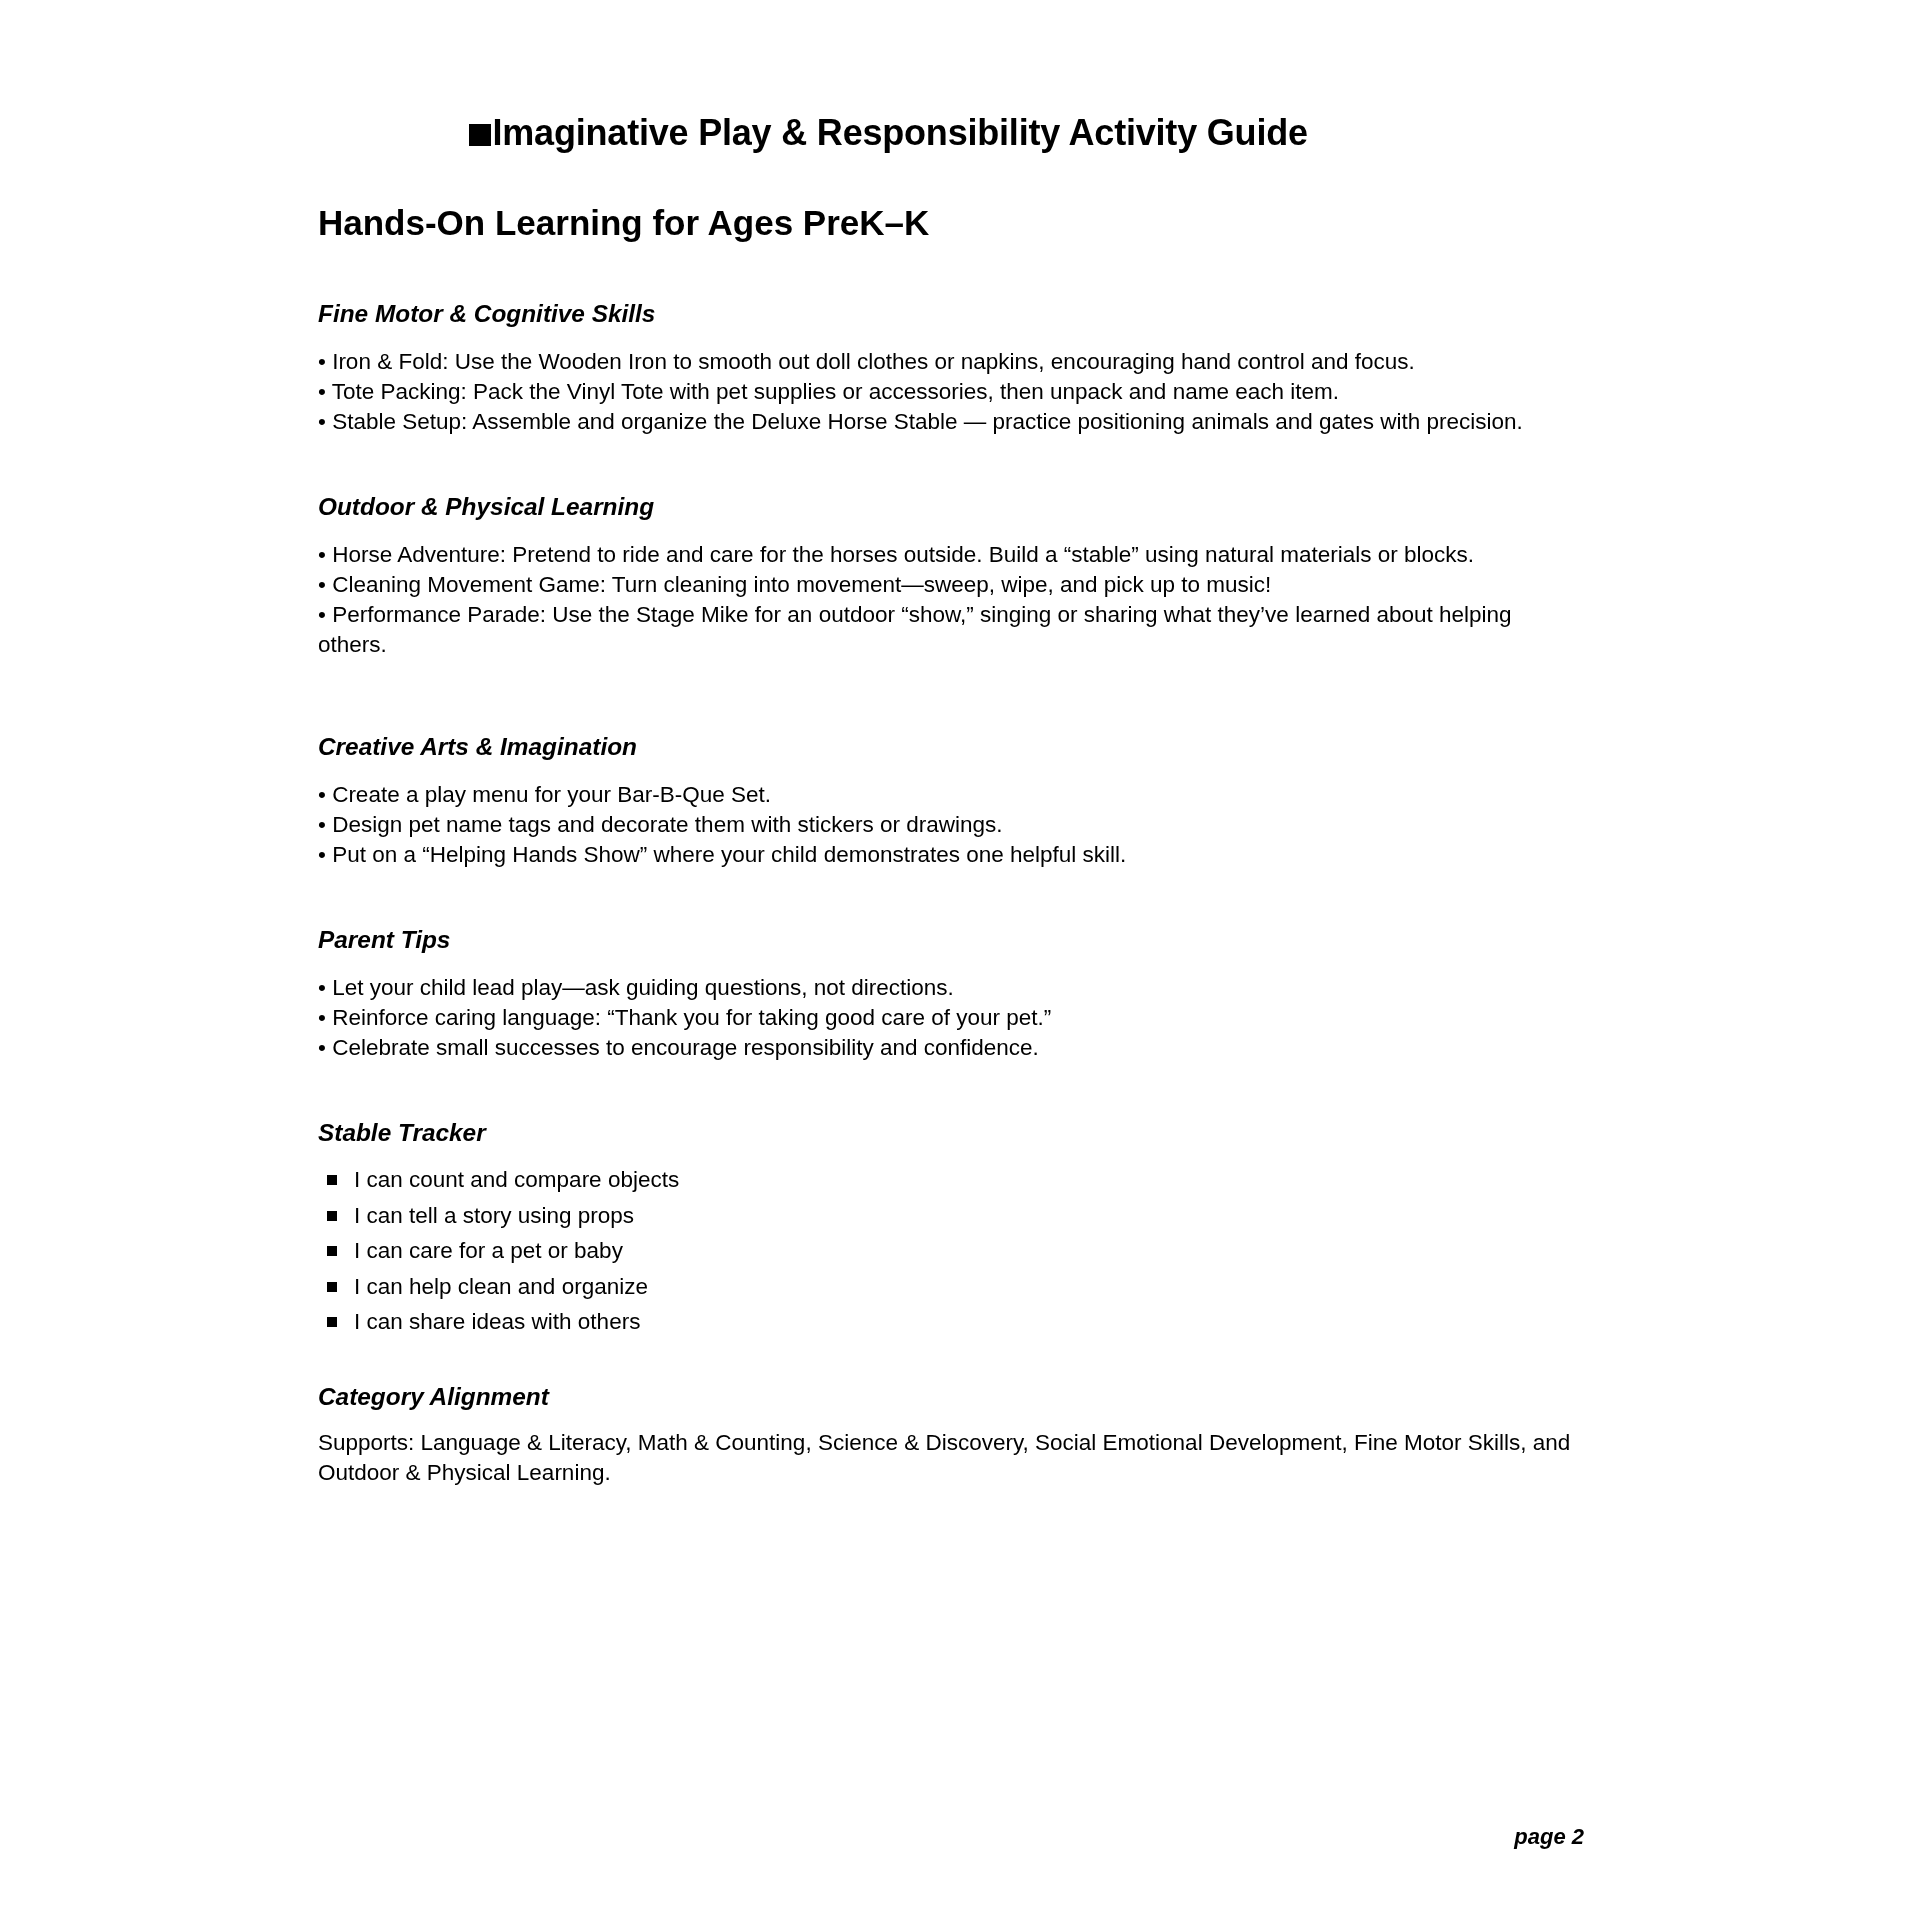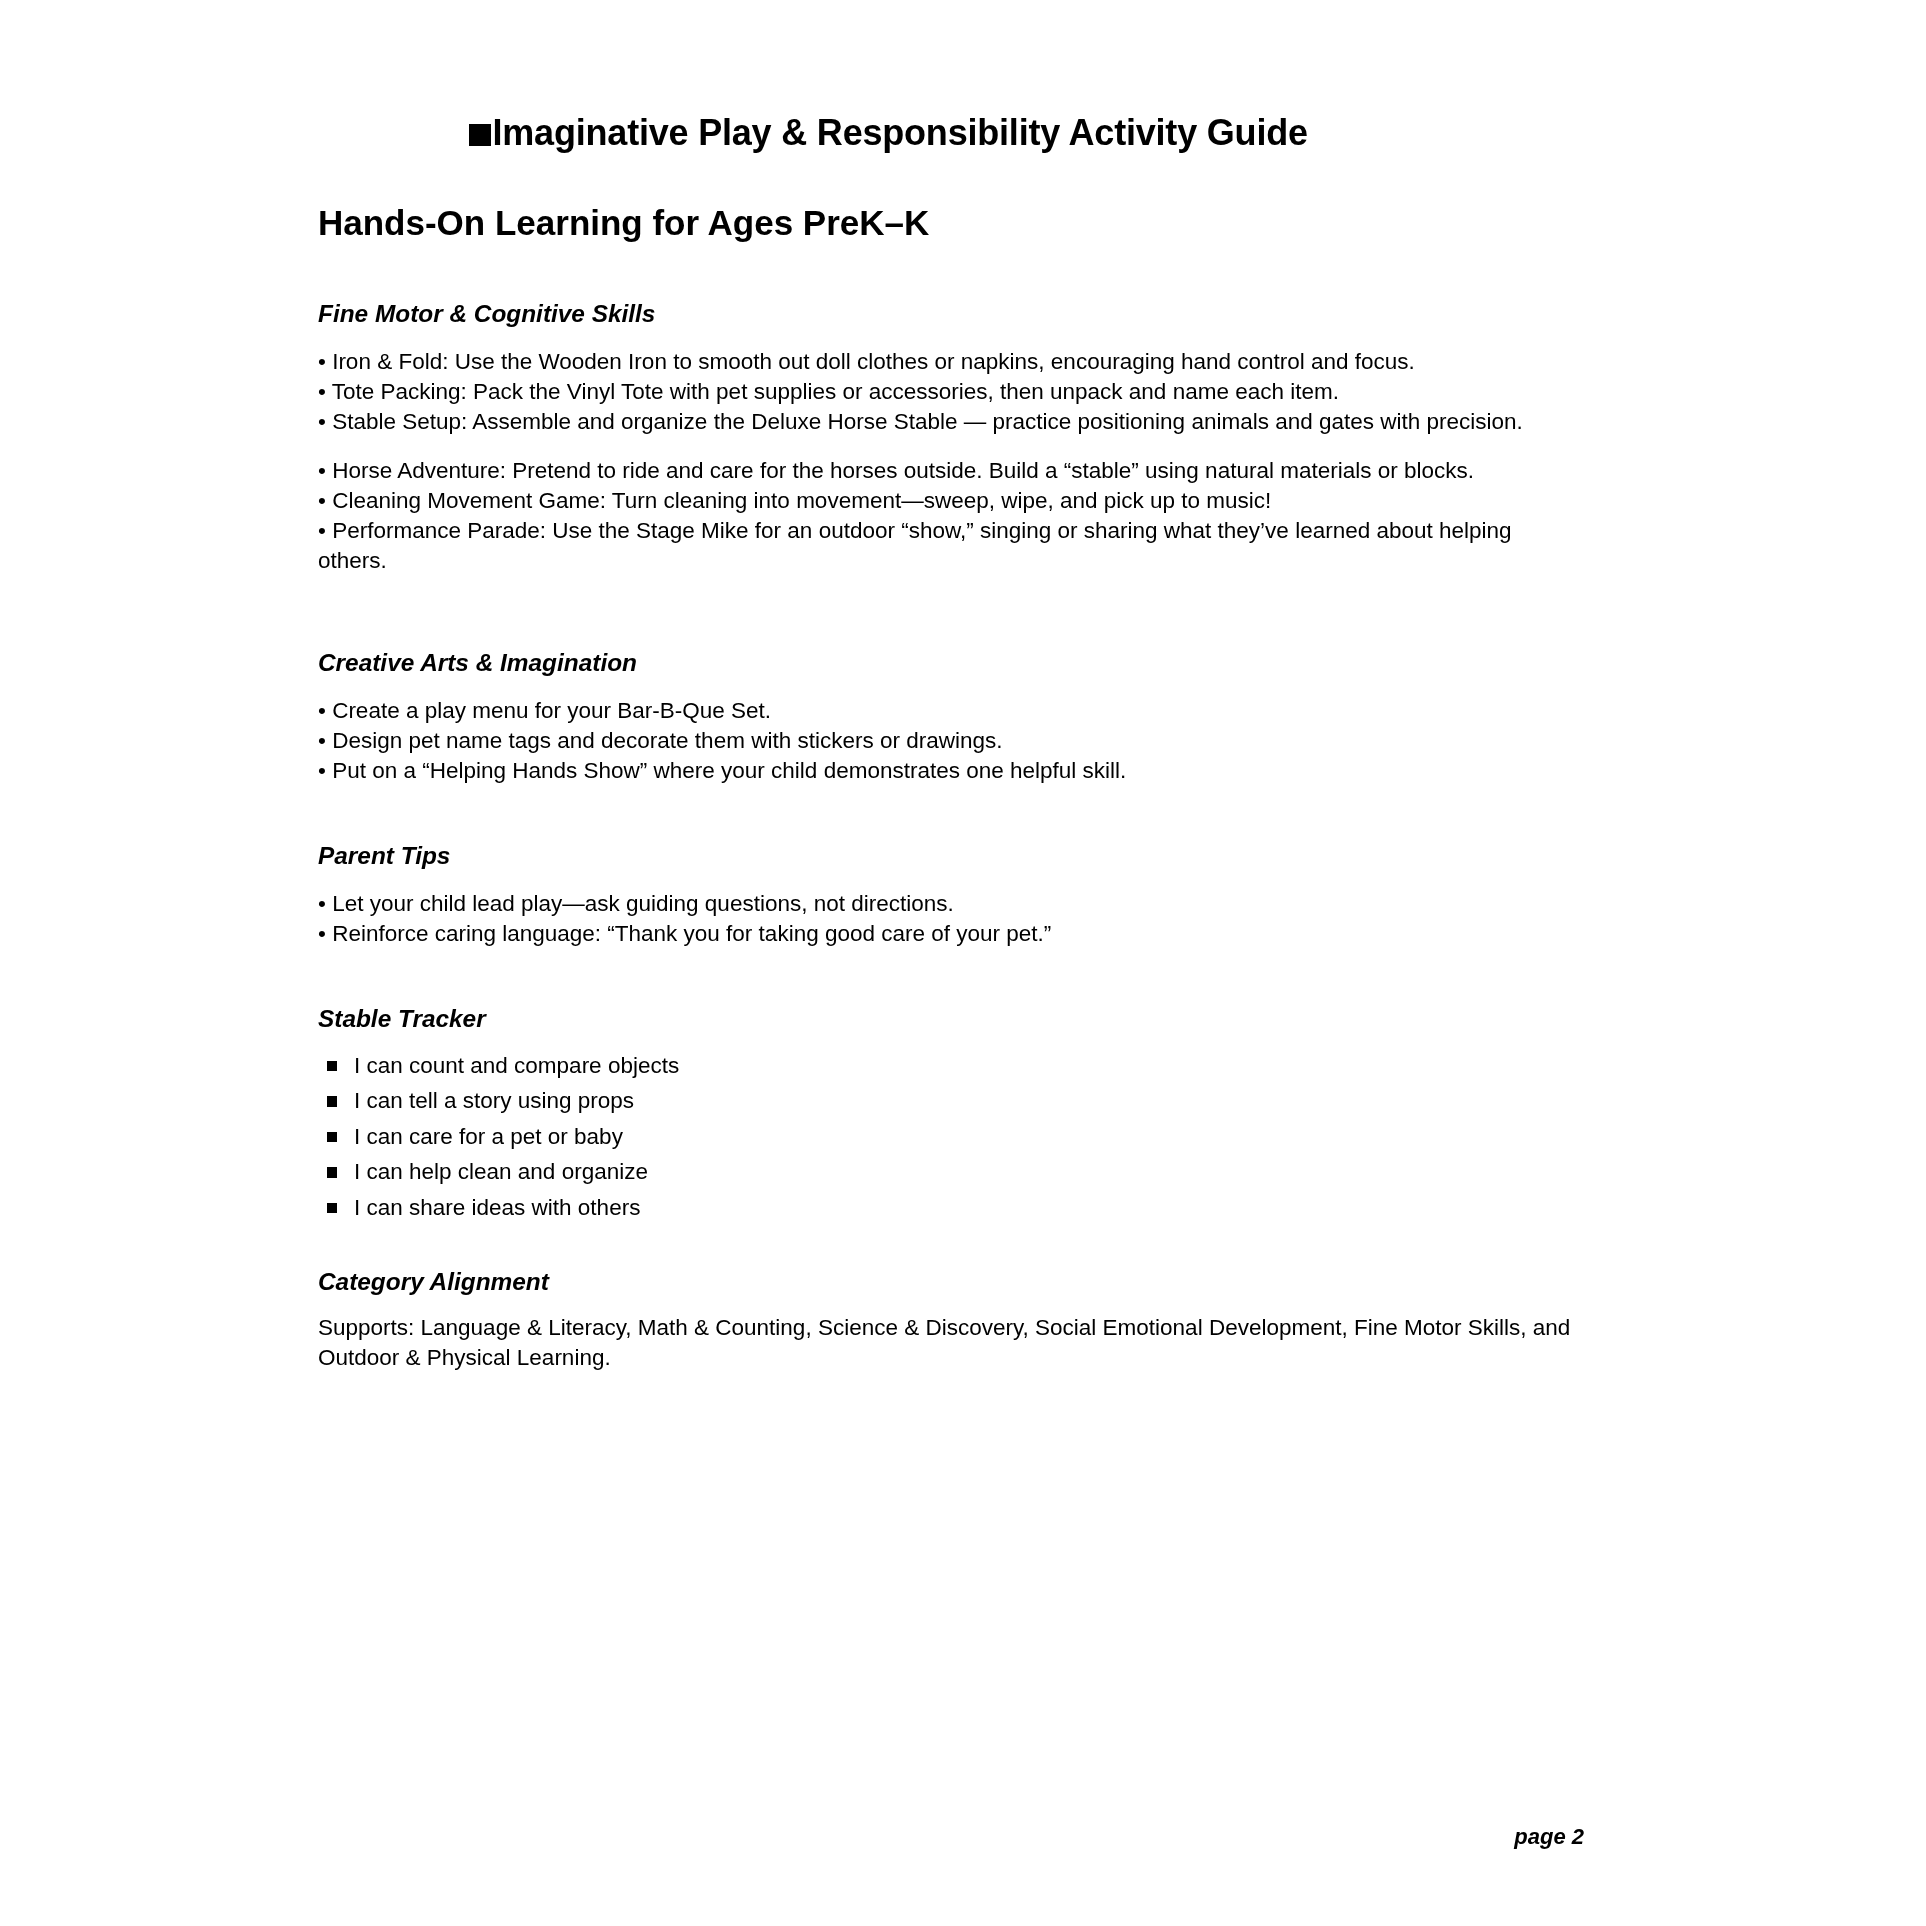--- a/index.html
+++ b/index.html
@@ -123,37 +123,39 @@
     <h2 class="subtitle">Hands-On Learning for Ages PreK–K</h2>
 
 
     <h3 class="section-head">Fine Motor &amp; Cognitive Skills</h3>
     <div class="body-block">
       <p class="line">• Iron &amp; Fold: Use the Wooden Iron to smooth out doll clothes or napkins, encouraging hand control and focus.</p>
       <p class="line">• Tote Packing: Pack the Vinyl Tote with pet supplies or accessories, then unpack and name each item.</p>
       <p class="line">• Stable Setup: Assemble and organize the Deluxe Horse Stable — practice positioning animals and gates with precision.</p>
     </div>
 
+    <h3 class="section-head">Outdoor &amp; Physical Learning</h3>
     <div class="body-block">
       <p class="line">• Horse Adventure: Pretend to ride and care for the horses outside. Build a “stable” using natural materials or blocks.</p>
       <p class="line">• Cleaning Movement Game: Turn cleaning into movement—sweep, wipe, and pick up to music!</p>
       <p class="line">• Performance Parade: Use the Stage Mike for an outdoor “show,” singing or sharing what they’ve learned about helping others.</p>
     </div>
 
     <h3 class="section-head extra-gap">Creative Arts &amp; Imagination</h3>
     <div class="body-block">
       <p class="line">• Create a play menu for your Bar-B-Que Set.</p>
       <p class="line">• Design pet name tags and decorate them with stickers or drawings.</p>
       <p class="line">• Put on a “Helping Hands Show” where your child demonstrates one helpful skill.</p>
     </div>
 
     <h3 class="section-head">Parent Tips</h3>
     <div class="body-block">
       <p class="line">• Let your child lead play—ask guiding questions, not directions.</p>
       <p class="line">• Reinforce caring language: “Thank you for taking good care of your pet.”</p>
+      <p class="line">• Celebrate small successes to encourage responsibility and confidence.</p>
     </div>
 
     <h3 class="section-head">Stable Tracker</h3>
     <div class="tracker">
       <div class="tracker-item">
         <span class="tracker-box"></span>
         <span>I can count and compare objects</span>
       </div>
       <div class="tracker-item">
         <span class="tracker-box"></span>

